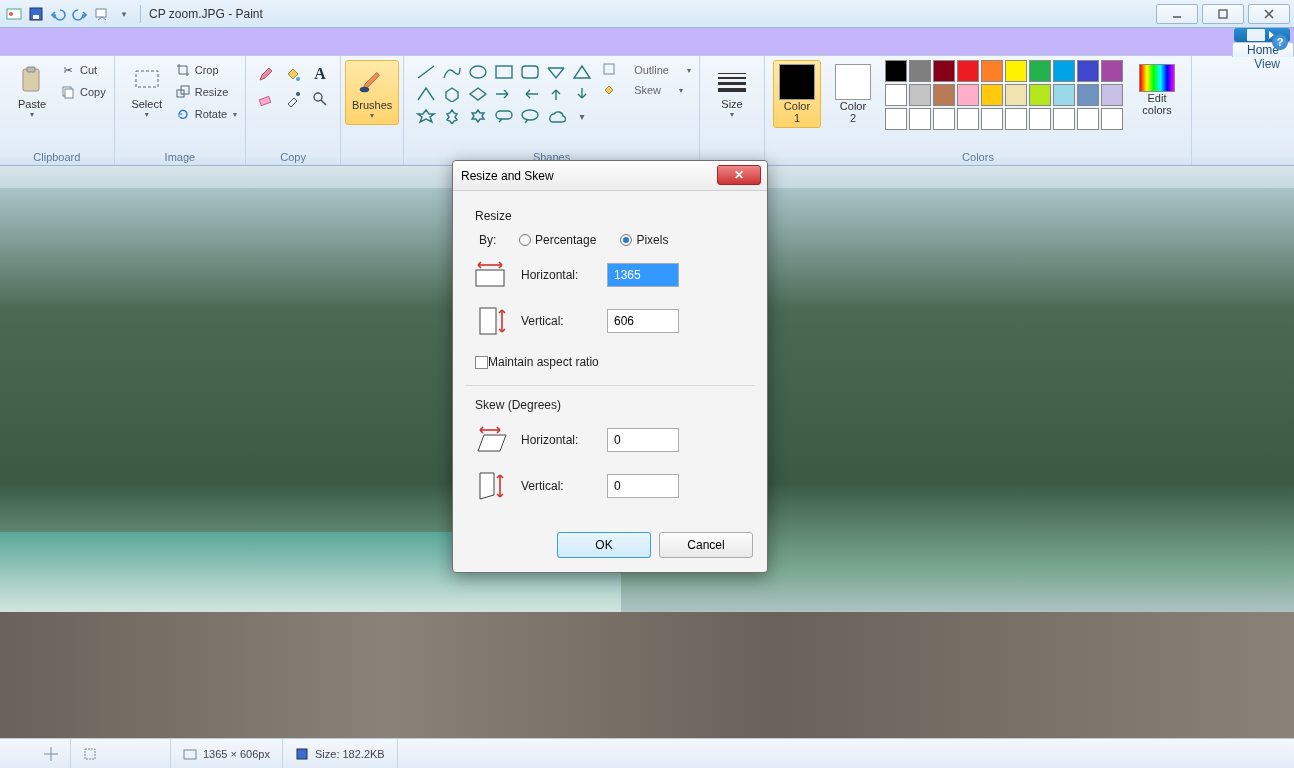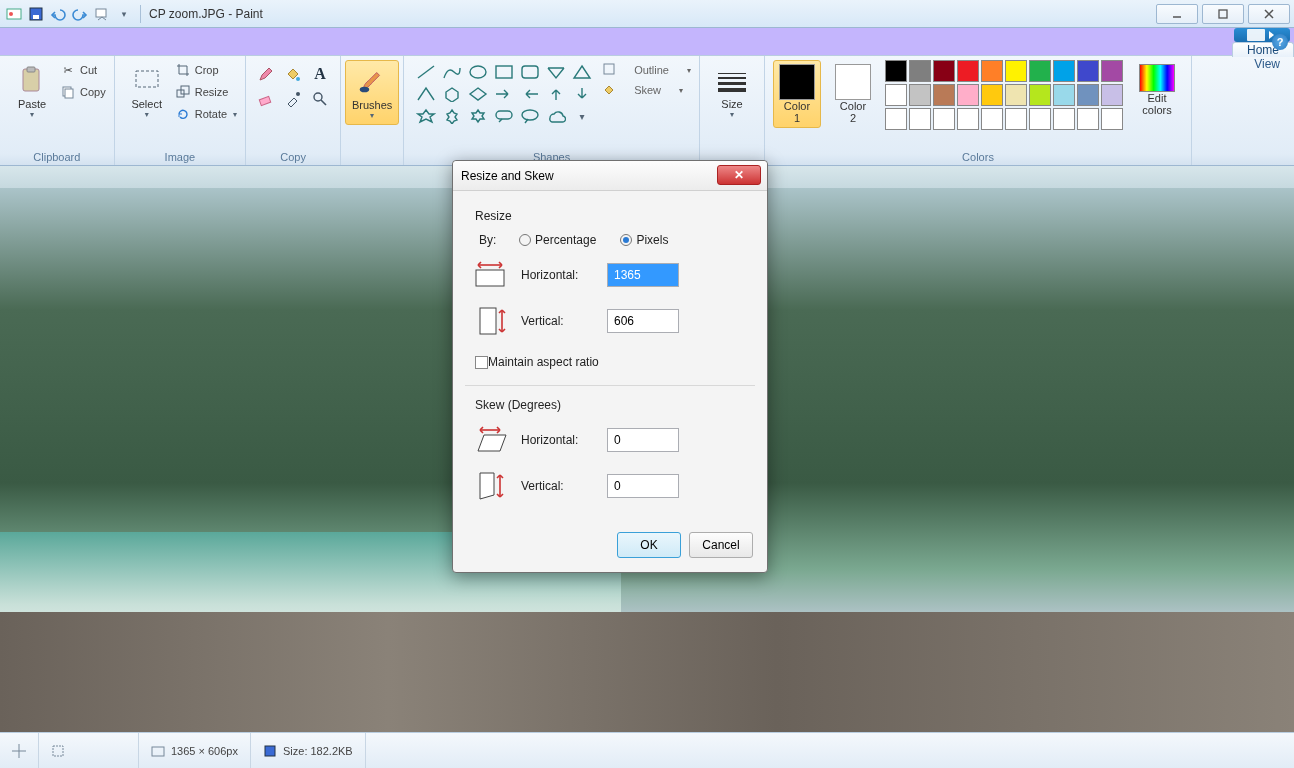--- a/index.html
+++ b/index.html
@@ -65,25 +65,25 @@
 .row input[type=text] { width:72px; height:24px; border:1px solid #abadb3; padding:2px 6px; font-size:12px; }
 .row input.sel { background:#3399ff; color:#fff; }
 .radio { display:inline-flex; align-items:center; gap:4px; margin-right:24px;}
 .radio .dot{width:12px;height:12px;border:1px solid #777;border-radius:50%;display:inline-flex;align-items:center;justify-content:center;}
 .radio.checked .dot::after{content:"";width:6px;height:6px;background:#2a7ad4;border-radius:50%;}
 .chk { display:inline-flex; align-items:center; margin:6px 0 4px 6px;}
 .chk .box{width:13px;height:13px;border:1px solid #888;background:#fff;}
 .hr { height:1px; background:#d8d8d8; margin:12px -4px; }
 .glyph { width:42px; height:36px; display:flex; align-items:center; justify-content:center; margin-right:10px;}
 .dlg-buttons { display:flex; justify-content:flex-end; gap:8px; padding:10px 14px 14px; }
-.dlg-buttons button { width:64px; height:26px; font-size:12px; border:1px solid #adadad; background:linear-gradient(#fdfdfd,#e8e8e8); border-radius:3px;}
+.dlg-buttons button { width:94px; height:26px; font-size:12px; border:1px solid #adadad; background:linear-gradient(#fdfdfd,#e8e8e8); border-radius:3px;}
 .dlg-buttons button.primary { border:1.5px solid #3aa0d8; background:linear-gradient(#eaf6fc,#cfeaf7);}
 
 
-.status { position:absolute; left:0; right:0; bottom:0; height:36px; background:linear-gradient(#f4f8fc,#e2ecf6); border-top:1px solid #b9cde0; display:flex; font-size:11px; color:#444; }
+.status { position:absolute; left:0; right:0; bottom:0; height:30px; background:linear-gradient(#f4f8fc,#e2ecf6); border-top:1px solid #b9cde0; display:flex; font-size:11px; color:#444;padding-left:32px; }
 .status .cell { padding:0 12px; border-right:1px solid #c8d6e4; height:100%; display:flex; align-items:center; gap:6px; min-width:100px;}
 .status .zoom { margin-left:auto; display:flex; align-items:center; gap:8px; padding:0 10px;}
 .zoom-track{width:120px;height:4px;background:#c0cedc;position:relative;border-radius:2px;}
 .zoom-thumb{position:absolute;left:38px;top:-5px;width:10px;height:14px;background:linear-gradient(#fdfdfd,#d8e2ec);border:1px solid #9ab;border-radius:2px;}
 .zbtn{width:18px;height:18px;border:1px solid #9ab;border-radius:50%;display:flex;align-items:center;justify-content:center;background:#f4f8fc;font-size:12px;}
 .tools-grid{display:grid;grid-template-columns:repeat(3,24px);grid-auto-rows:22px;gap:3px;padding:3px 0;}
 .tools-grid div{display:flex;align-items:center;justify-content:center;}
 </style>
 </head>
 <body>

